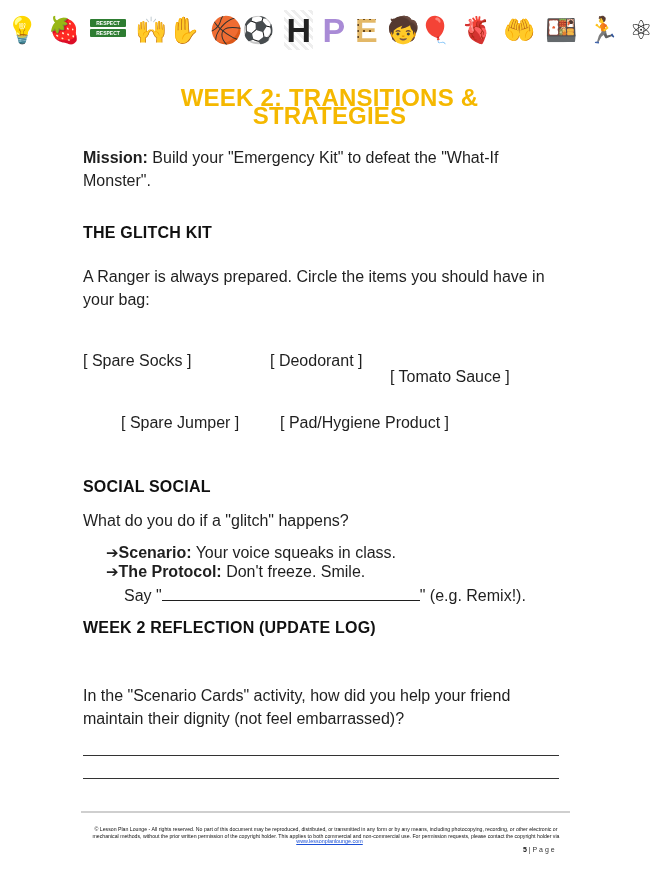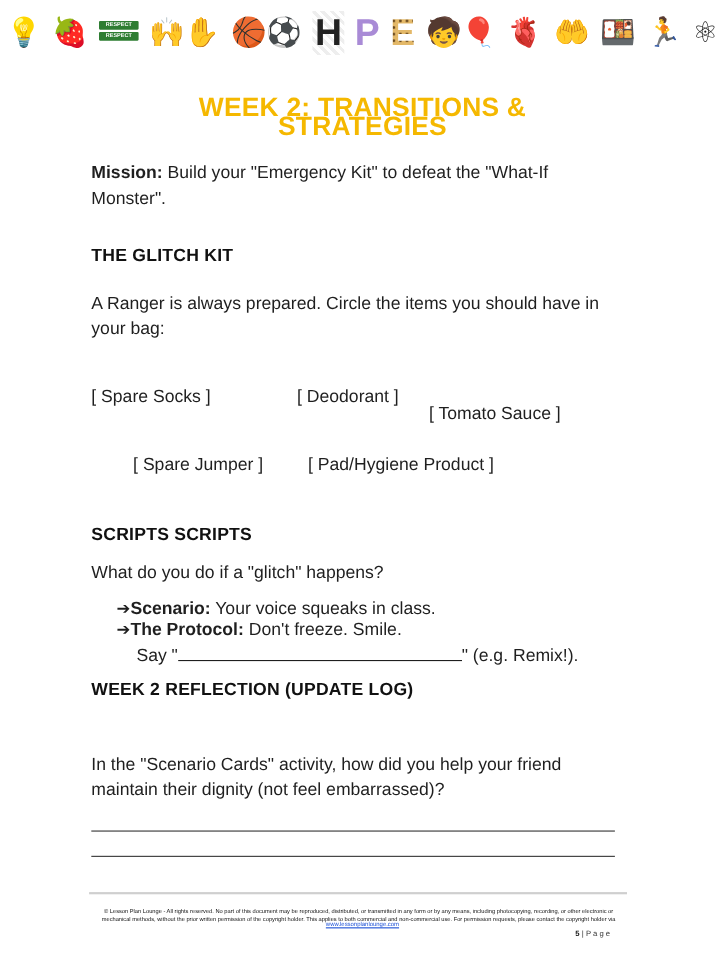--- a/index.html
+++ b/index.html
@@ -67,21 +67,21 @@
 
 <div class="h" style="top:224px;">THE GLITCH KIT</div>
 <div class="p" style="top:265px; width:490px;">A Ranger is always prepared. Circle the items you should have in your bag:</div>
 
 <div class="item" style="left:83px; top:352px;">[ Spare Socks ]</div>
 <div class="item" style="left:226px; top:352px;margin-left:44px;">[ Deodorant ]</div>
 <div class="item" style="left:390px; top:352px;margin-top:16px;">[ Tomato Sauce ]</div>
 <div class="item" style="left:121px; top:414px;">[ Spare Jumper ]</div>
 <div class="item" style="left:280px; top:414px;">[ Pad/Hygiene Product ]</div>
 
-<div class="h" style="top:478px;">SCRIPTS SCRIPTS</div>
+<div class="h" style="top:478px;">SOCIAL SOCIAL</div>
 <div class="p" style="top:509px;">What do you do if a "glitch" happens?</div>
 
 <div class="arrow-line" style="top:544px;">
   <span class="arrow">➔</span><span class="b">Scenario:</span><span> Your voice squeaks in class.</span>
 </div>
 <div class="arrow-line" style="top:563px;">
   <span class="arrow">➔</span><span class="b">The Protocol:</span><span> Don't freeze. Smile.</span>
 </div>
 <div class="say" style="top:587px;">
   <span>Say "</span><span class="blank"></span><span>" (e.g. Remix!).</span>

